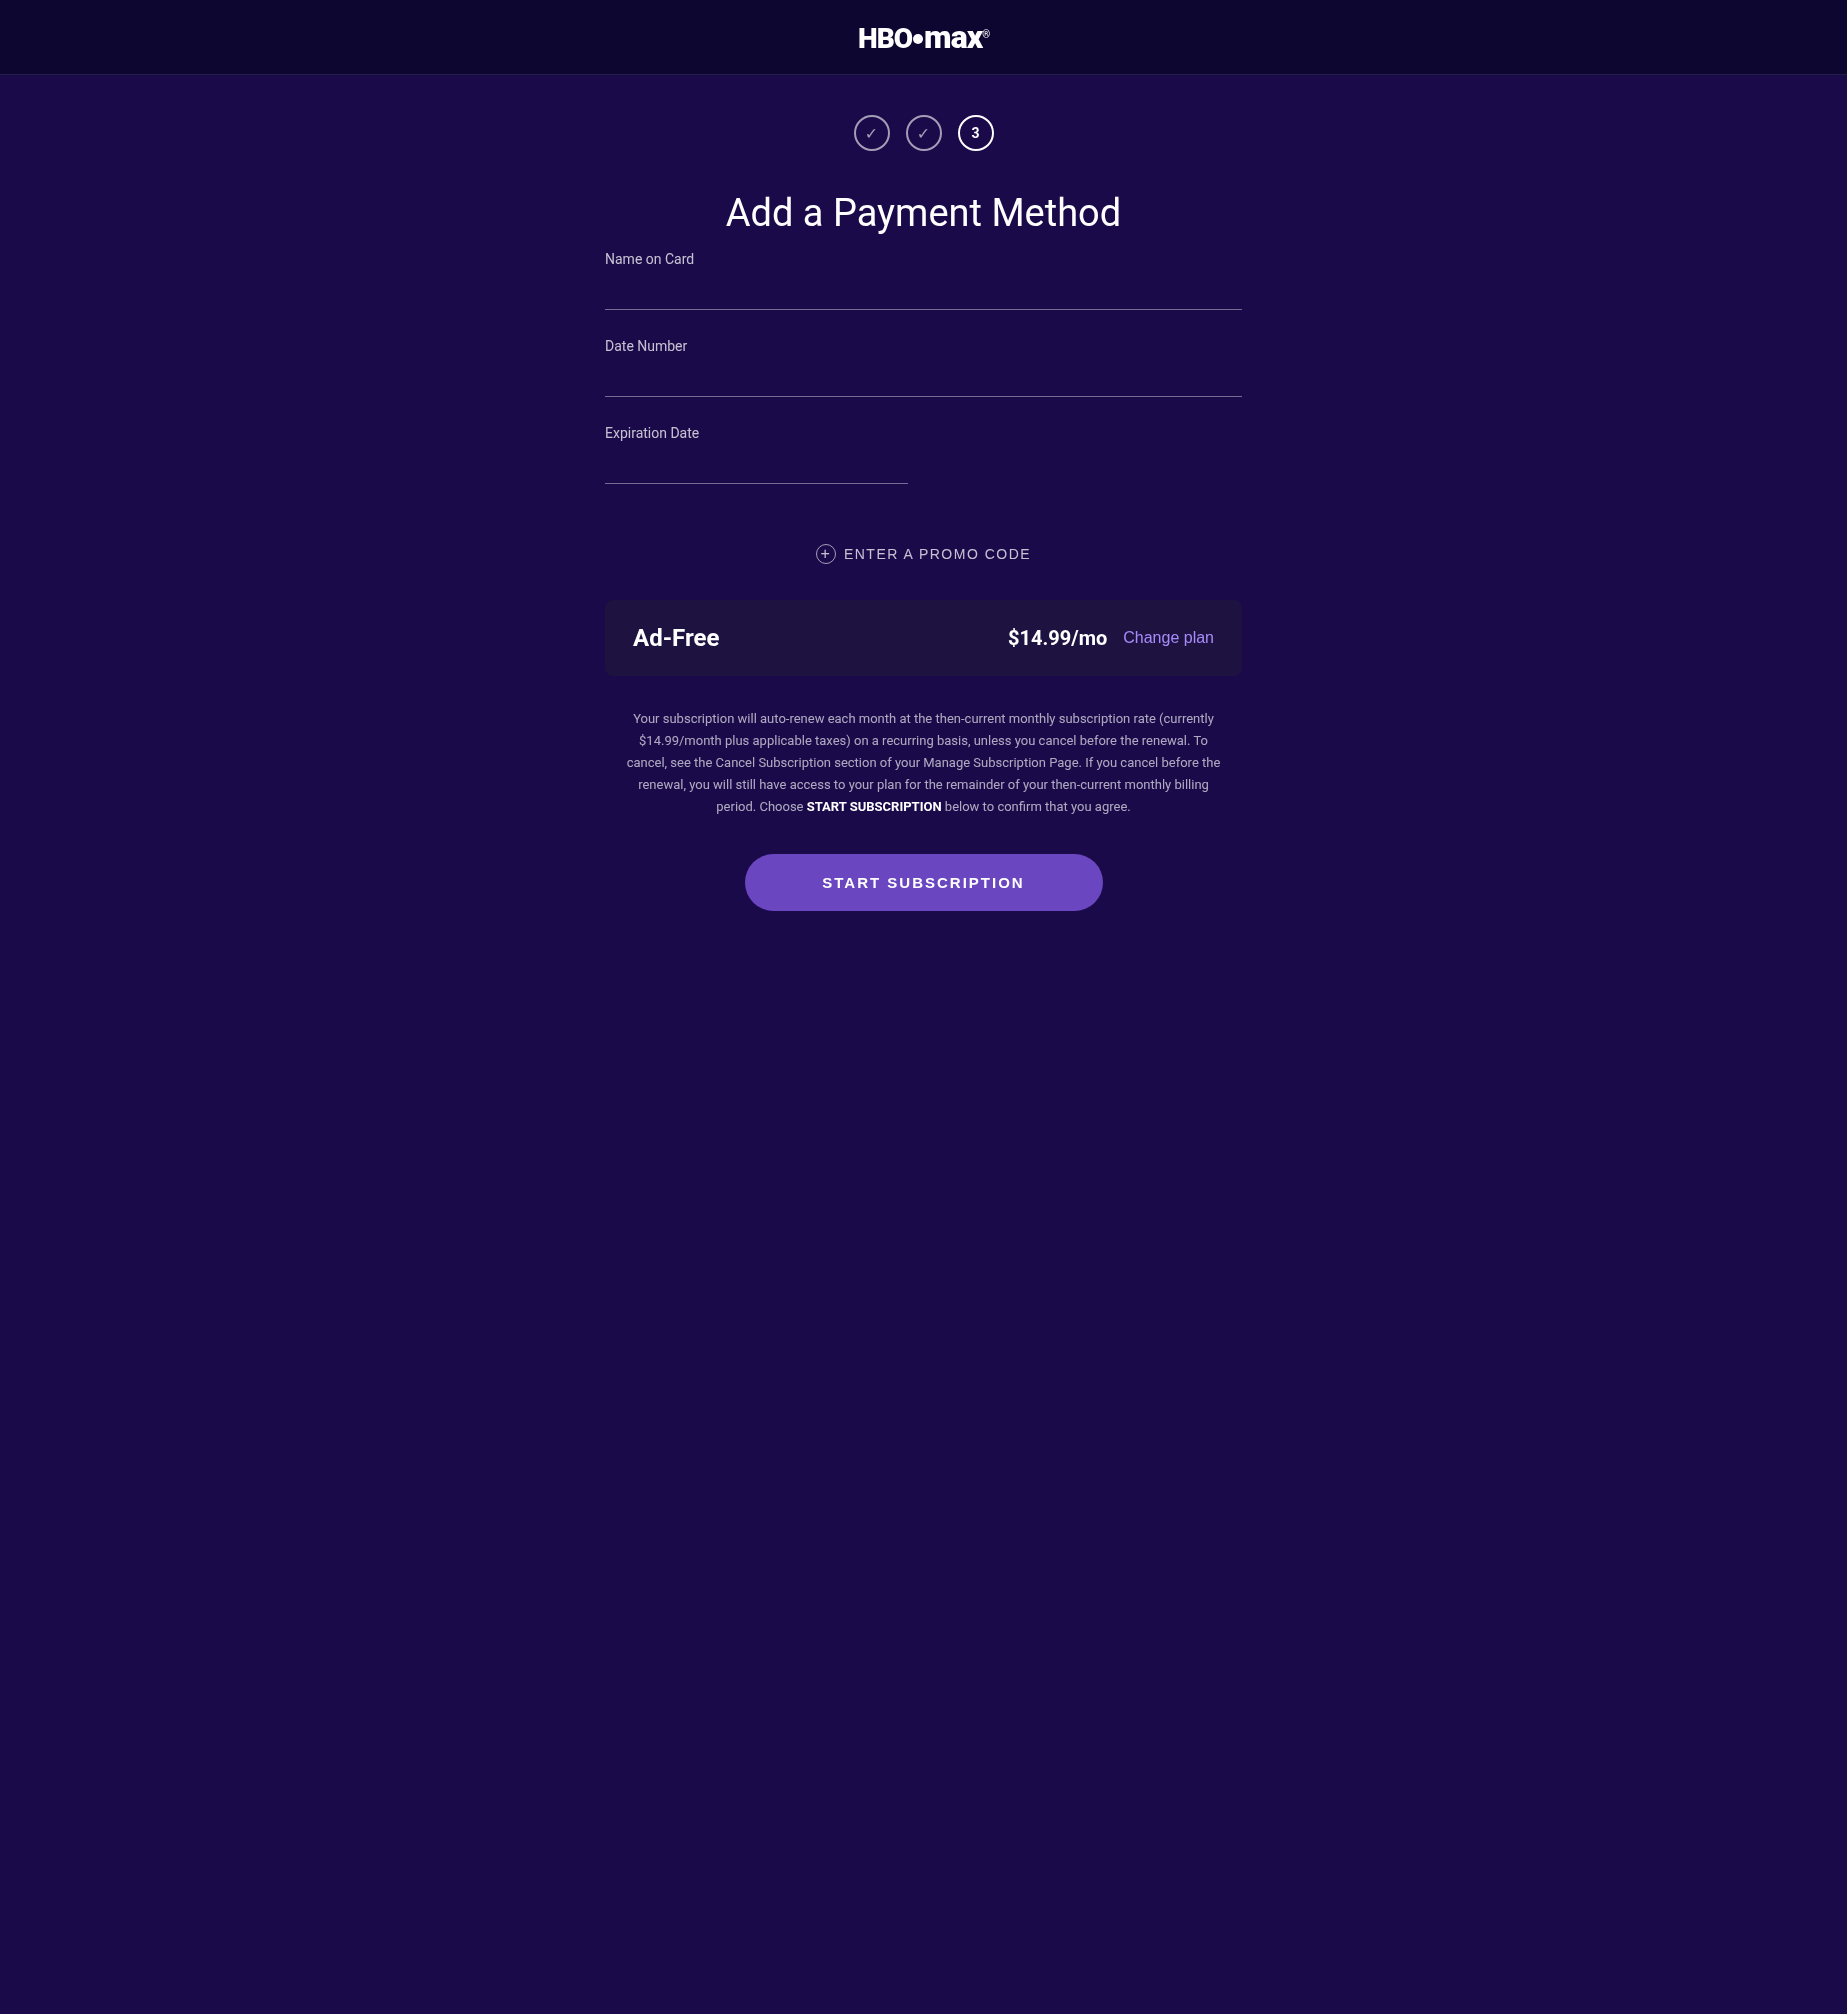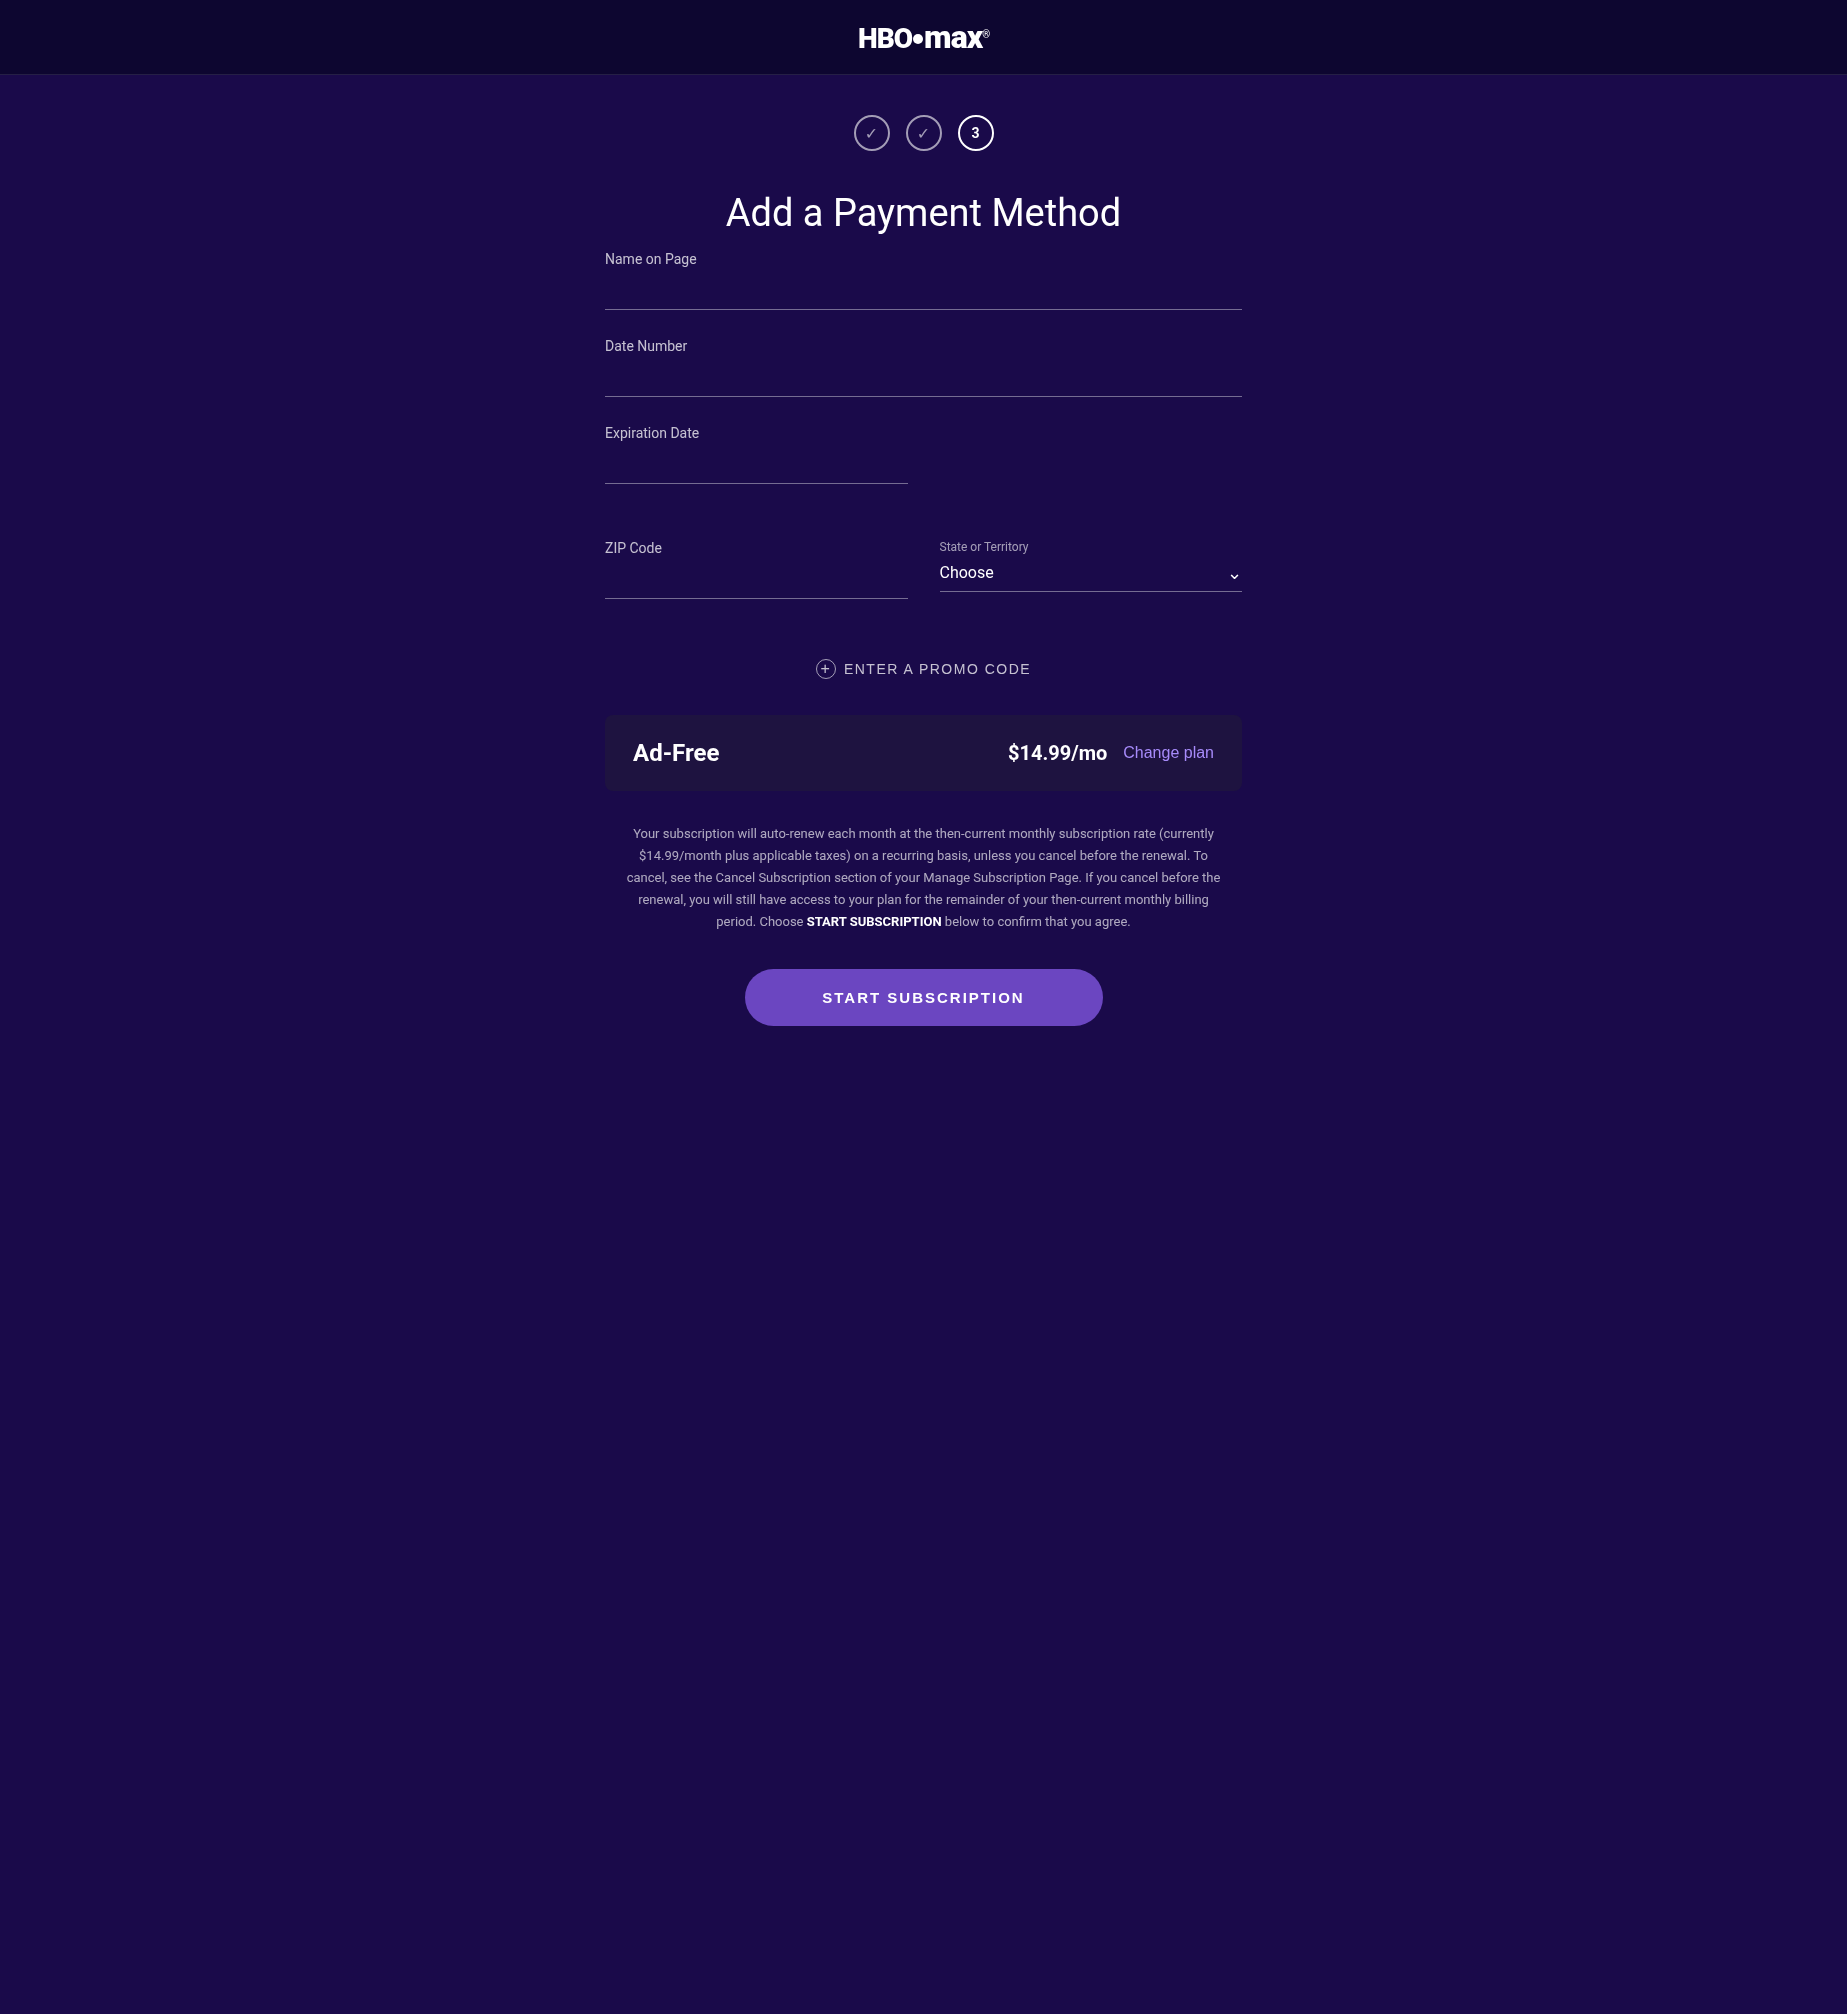--- a/index.html
+++ b/index.html
@@ -304,51 +304,36 @@
     <div class="step active">
       <span>3</span>
     </div>
   </div>
 
   <h1 class="page-title">Add a Payment Method</h1>
 
   <div class="form-section">
 
     <div class="form-group">
-      <label>Name on Page</label>
+      <label>Name on Card</label>
       <input type="text" style="">
     </div>
 
     <div class="form-group">
       <label>Date Number</label>
       <input type="text" style="">
     </div>
 
     <div class="form-row">
       <div class="form-group">
         <label>Expiration Date</label>
         <input type="text" style="">
       </div>
     </div>
 
-    <div class="form-row">
-      <div class="form-group">
-        <label>ZIP Code</label>
-        <input type="text" style="">
-      </div>
-      <div class="form-group">
-        <div class="state-select-wrapper">
-          <div class="state-label">State or Territory</div>
-          <div class="state-value">
-            <span>Choose</span>
-            <span class="chevron-down">⌄</span>
-          </div>
-        </div>
-      </div>
-    </div>
 
   </div>
 
   <div class="promo-code">
     <button class="promo-btn">
       <span class="promo-plus">+</span>
       <span>ENTER A PROMO CODE</span>
     </button>
   </div>
 

